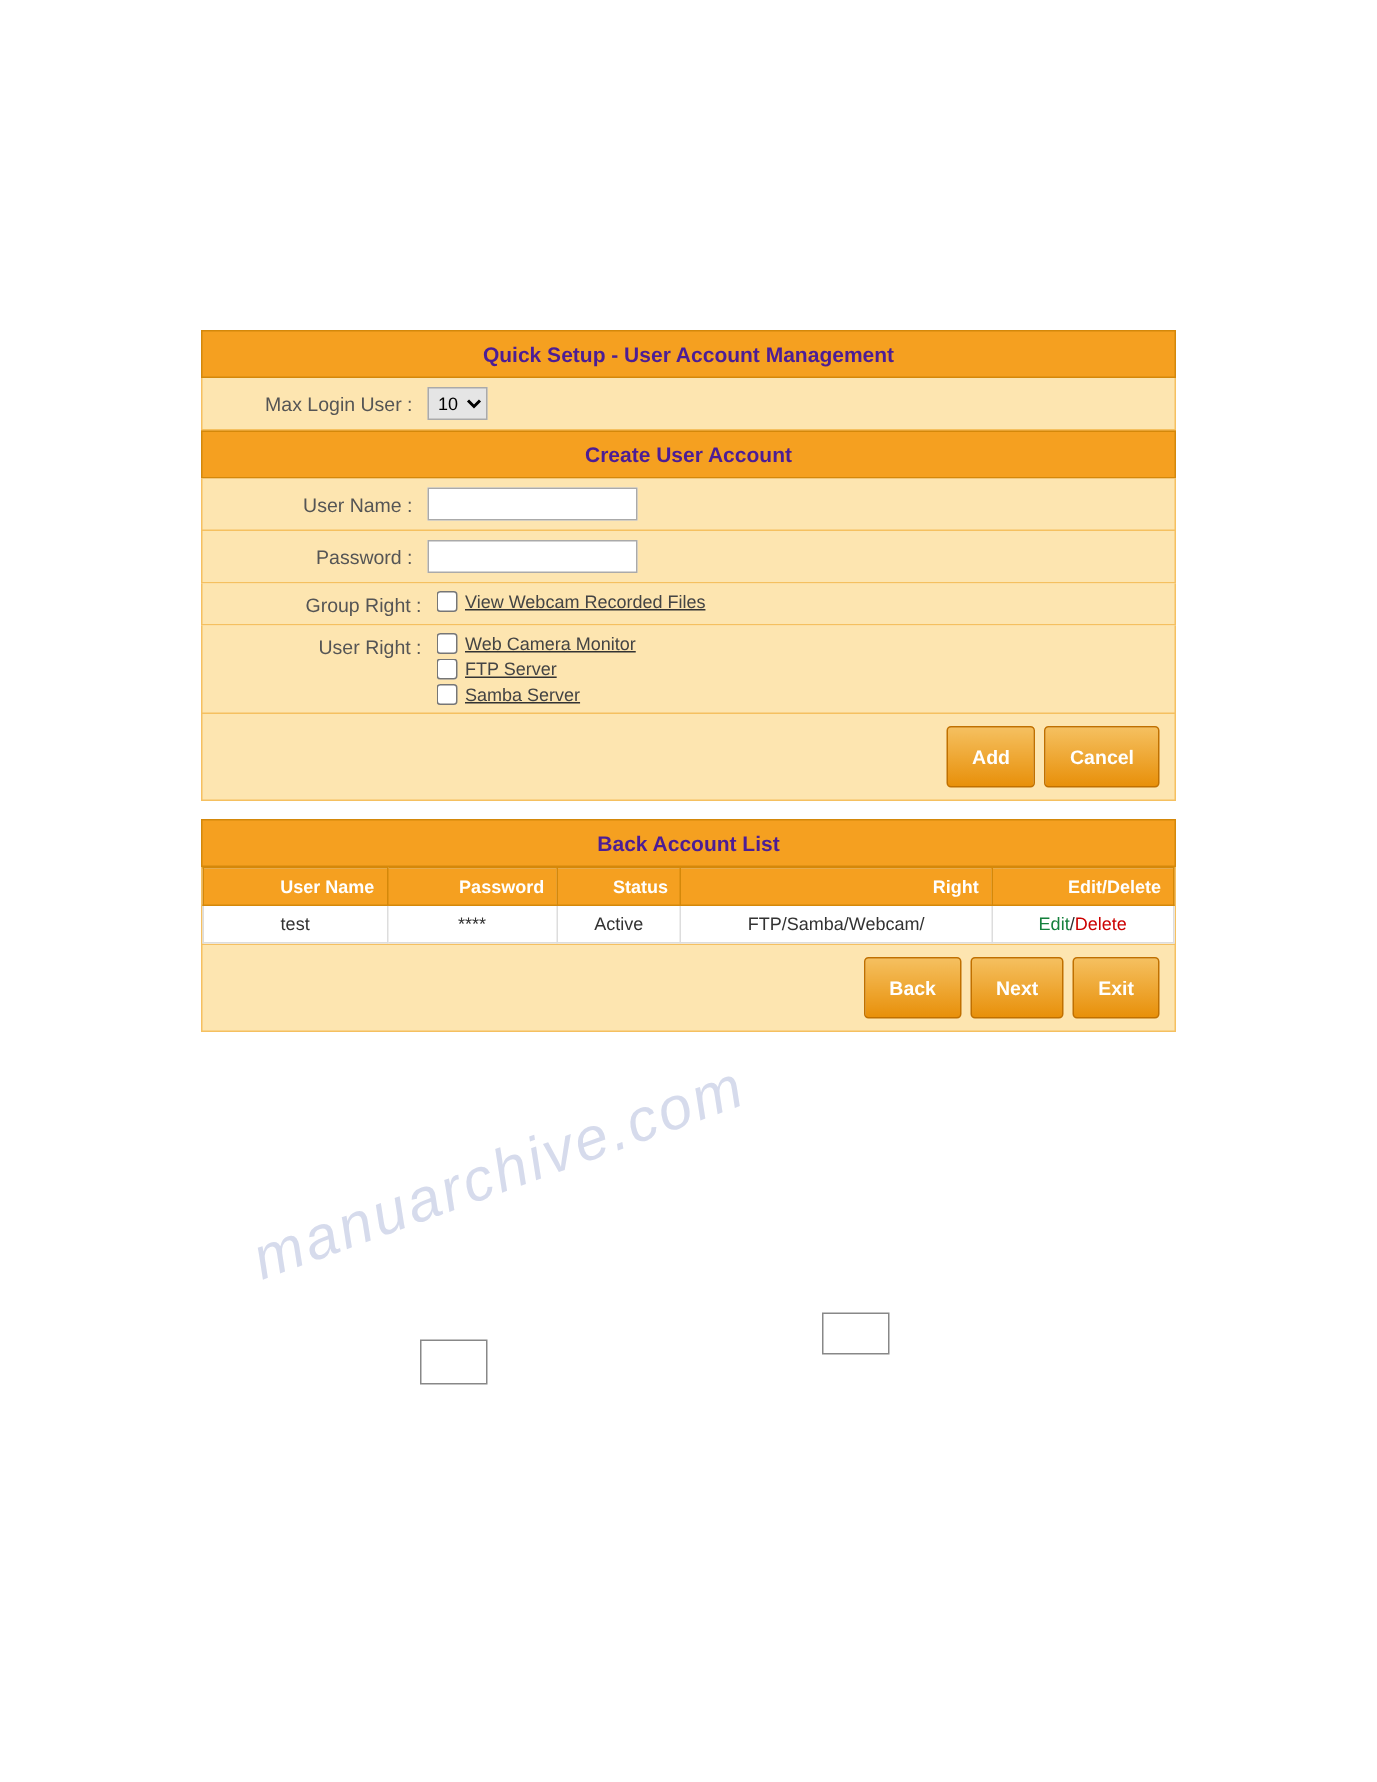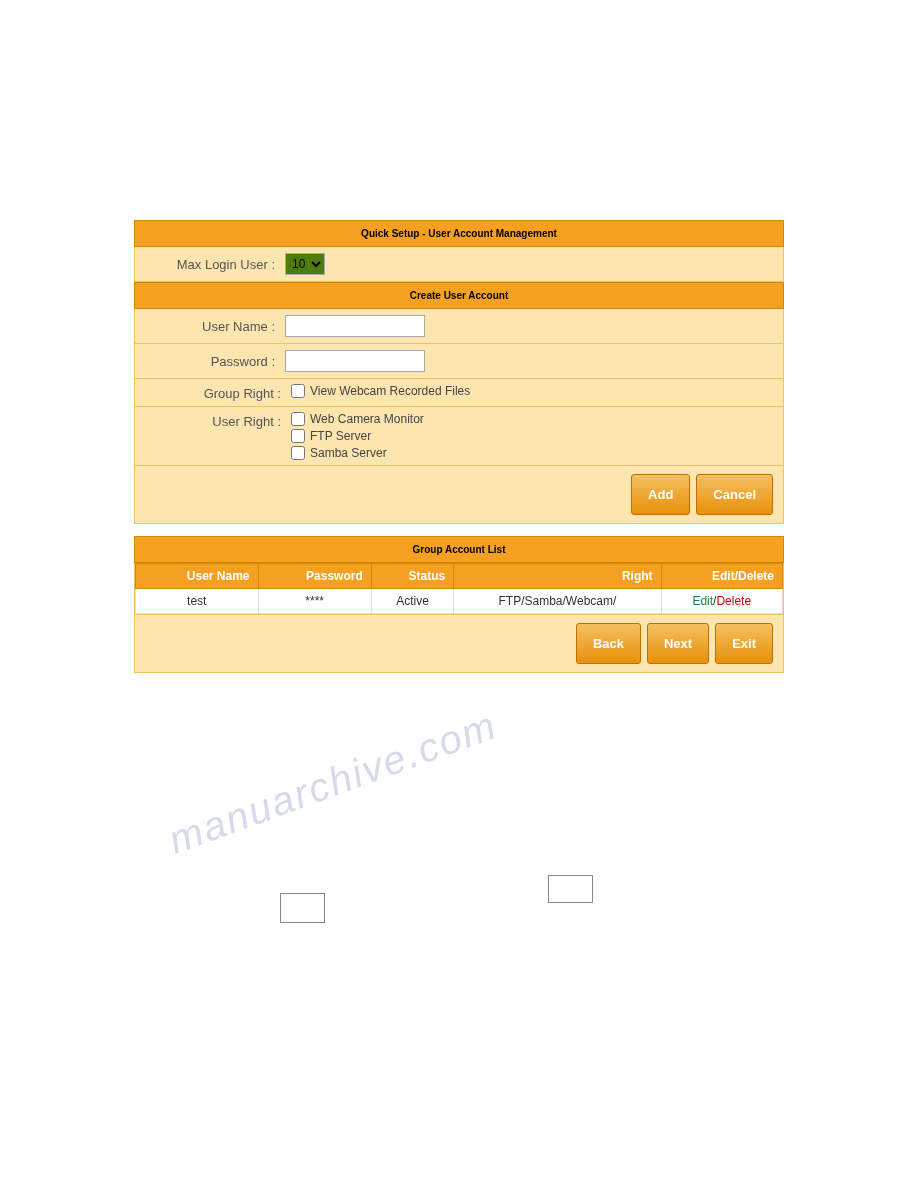--- a/index.html
+++ b/index.html
@@ -22,23 +22,23 @@
       padding-top: 220px;
     }
 
     .main-panel {
       width: 650px;
     }
 
     
     .section-title {
       background: #f5a020;
-      color: #000000;
+      color: #4c1d95;
       font-weight: bold;
-      font-size: 10px;
+      font-size: 14px;
       text-align: center;
       padding: 7px 10px;
       border: 1px solid #d4880a;
     }
 
     
     .orange-row {
       background: #fde5b0;
       border: 1px solid #f5c060;
       border-top: none;
@@ -61,21 +61,21 @@
       font-size: 13px;
       width: 140px;
       height: 22px;
       background: #fff;
     }
 
     select {
       font-size: 12px;
       height: 22px;
       border: 1px solid #aaa;
-      background: #4d7c0f;
+      background: #e5e5e5;
       padding: 0 2px;
     }
 
     .checkbox-row {
       background: #fde5b0;
       border: 1px solid #f5c060;
       border-top: none;
       padding: 5px 16px;
       display: flex;
       align-items: flex-start;
@@ -87,20 +87,21 @@
       margin-right: 10px;
       color: #555;
       flex-shrink: 0;
       padding-top: 2px;
     }
 
     .checkbox-options {
       display: flex;
       flex-direction: column;
       gap: 3px;
+      text-decoration: underline;
     }
 
     .checkbox-options label {
       display: flex;
       align-items: center;
       gap: 5px;
       font-size: 12px;
       color: #444;
     }
 
@@ -300,21 +301,21 @@
         </div>
       </div>
 
       <div class="btn-row">
         <button class="btn-orange">Add</button>
         <button class="btn-orange">Cancel</button>
       </div>
 
       <div class="section-gap"></div>
 
-      <div class="section-title">Group Account List</div>
+      <div class="section-title">Back Account List</div>
 
       <div class="table-wrapper">
         <table class="user-table">
           <thead>
             <tr>
               <th>User Name</th>
               <th>Password</th>
               <th>Status</th>
               <th>Right</th>
               <th>Edit/Delete</th>

